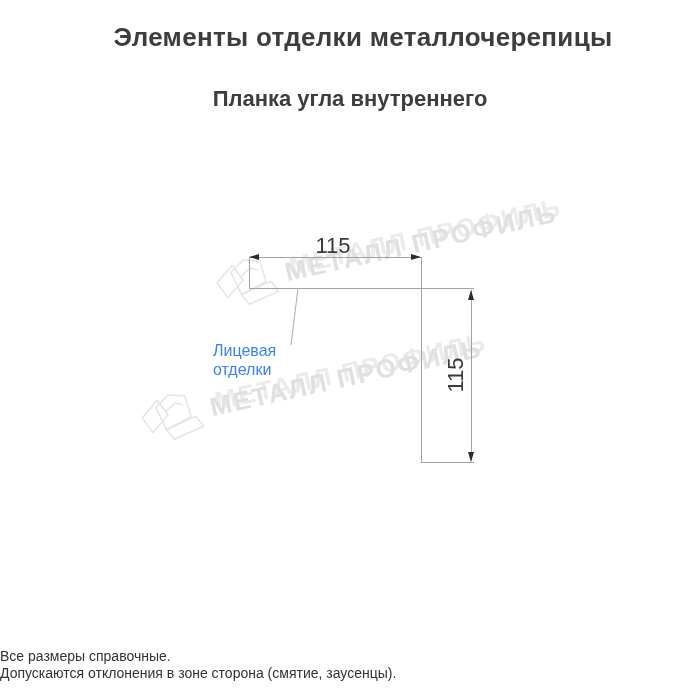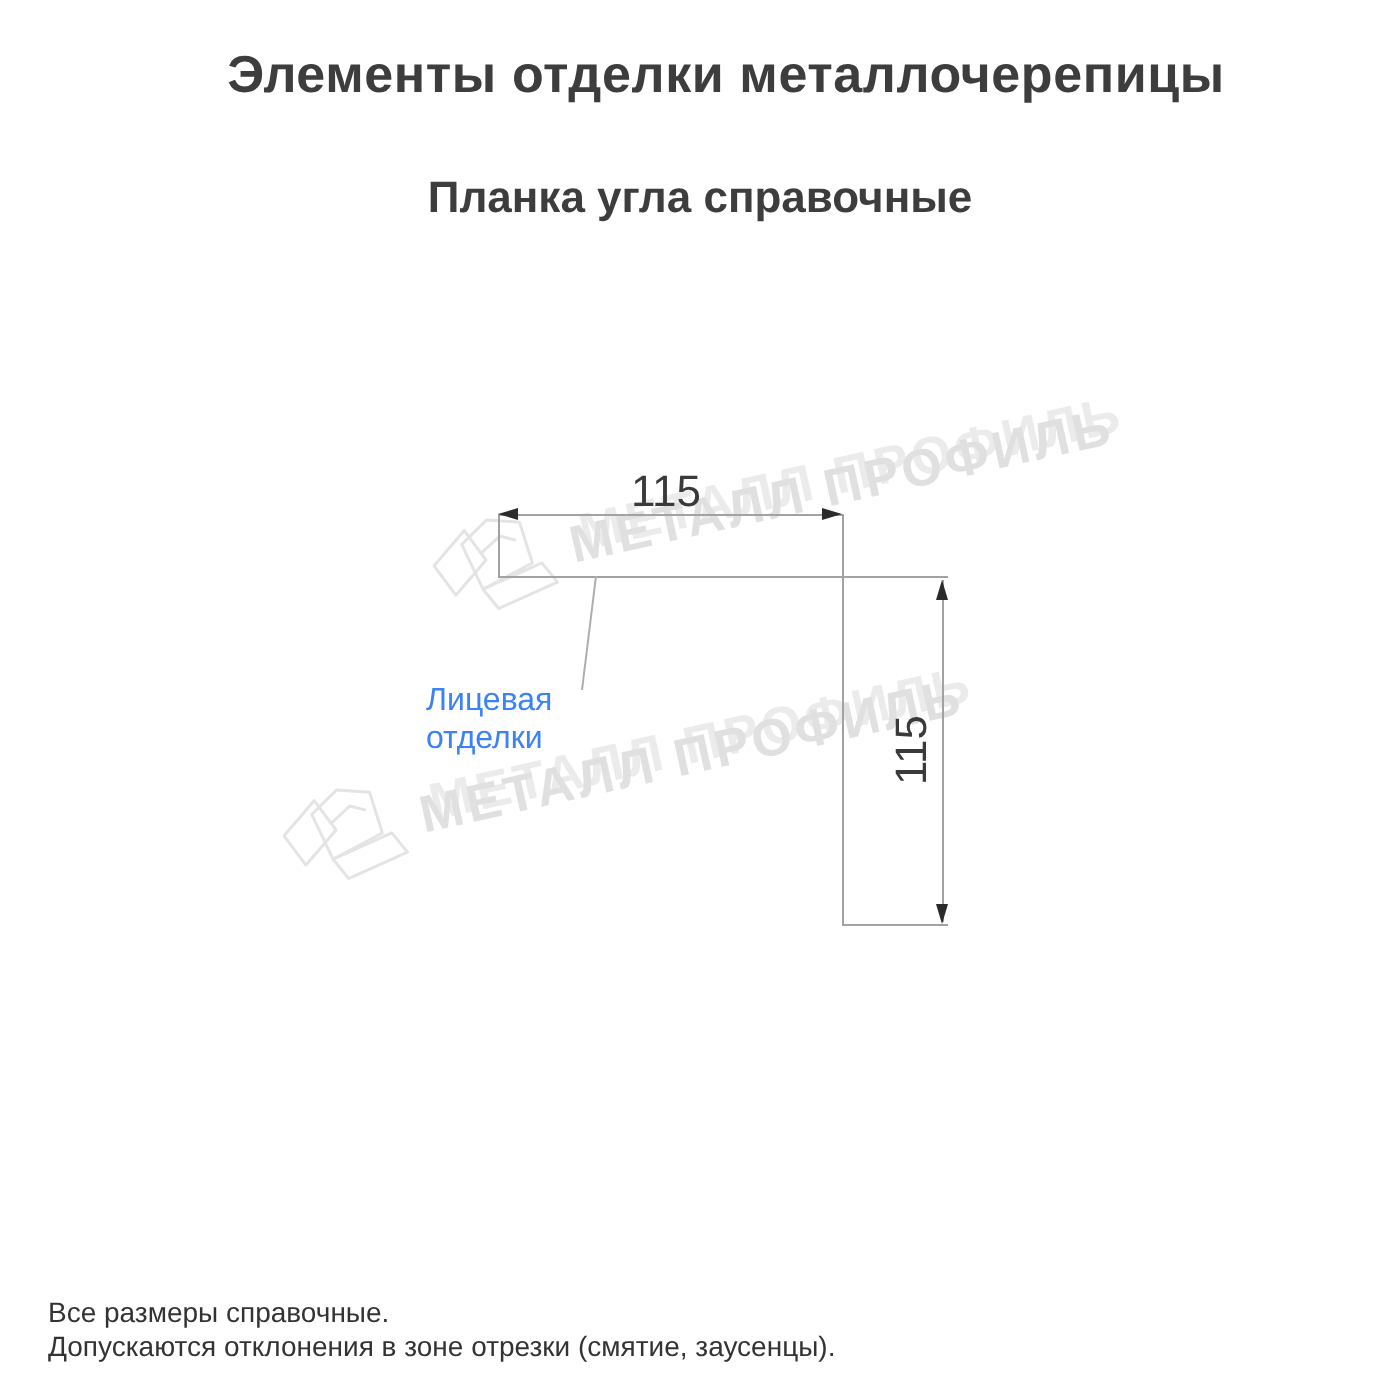--- a/index.html
+++ b/index.html
@@ -83,34 +83,34 @@
     width: 92px;
     font-size: 16px;
     line-height: 19px;
     color: #3b82f6;
   }
   .leader-svg { position: absolute; left: 285px; top: 286px; }
 
   
   .footer {
     position: absolute;
-    left: 24px;
+    left: 0;
     top: 648px;
     font-size: 14px;
     line-height: 17px;
     color: #333333;
   }
 </style>
 </head>
 <body>
 
 <div class="page">
 
   <div class="title">Элементы отделки металлочерепицы</div>
-  <div class="subtitle name">Планка угла справочные</div>
+  <div class="subtitle name">Планка угла внутреннего</div>
 
   <div class="wm-band band1">
     <svg class="wm-logo" viewBox="0 0 76 56">
       <g fill="none" stroke="#e4e4e4" stroke-width="1.6" stroke-linejoin="round">
         <path d="M7 23 L27 8 L35 26 L15 41 Z"></path>
         <path d="M24 15 L40 5 L57 10 L59 33 L30 41 Z"></path>
         <path d="M33 22 L45 15 L53 19"></path>
         <path d="M30 41 L64 34 L70 46 L36 53 Z"></path>
       </g>
     </svg>
@@ -153,16 +153,16 @@
 
     <div class="face-label">
       <div>Лицевая</div>
       <div>отделки</div>
     </div>
 
   </div>
 
   <div class="footer">
     <div>Все размеры справочные.</div>
-    <div>Допускаются отклонения в зоне отрезки (смятие, заусенцы).</div>
+    <div>Допускаются отклонения в зоне сторона (смятие, заусенцы).</div>
   </div>
 
 </div>
 
 </body></html>

